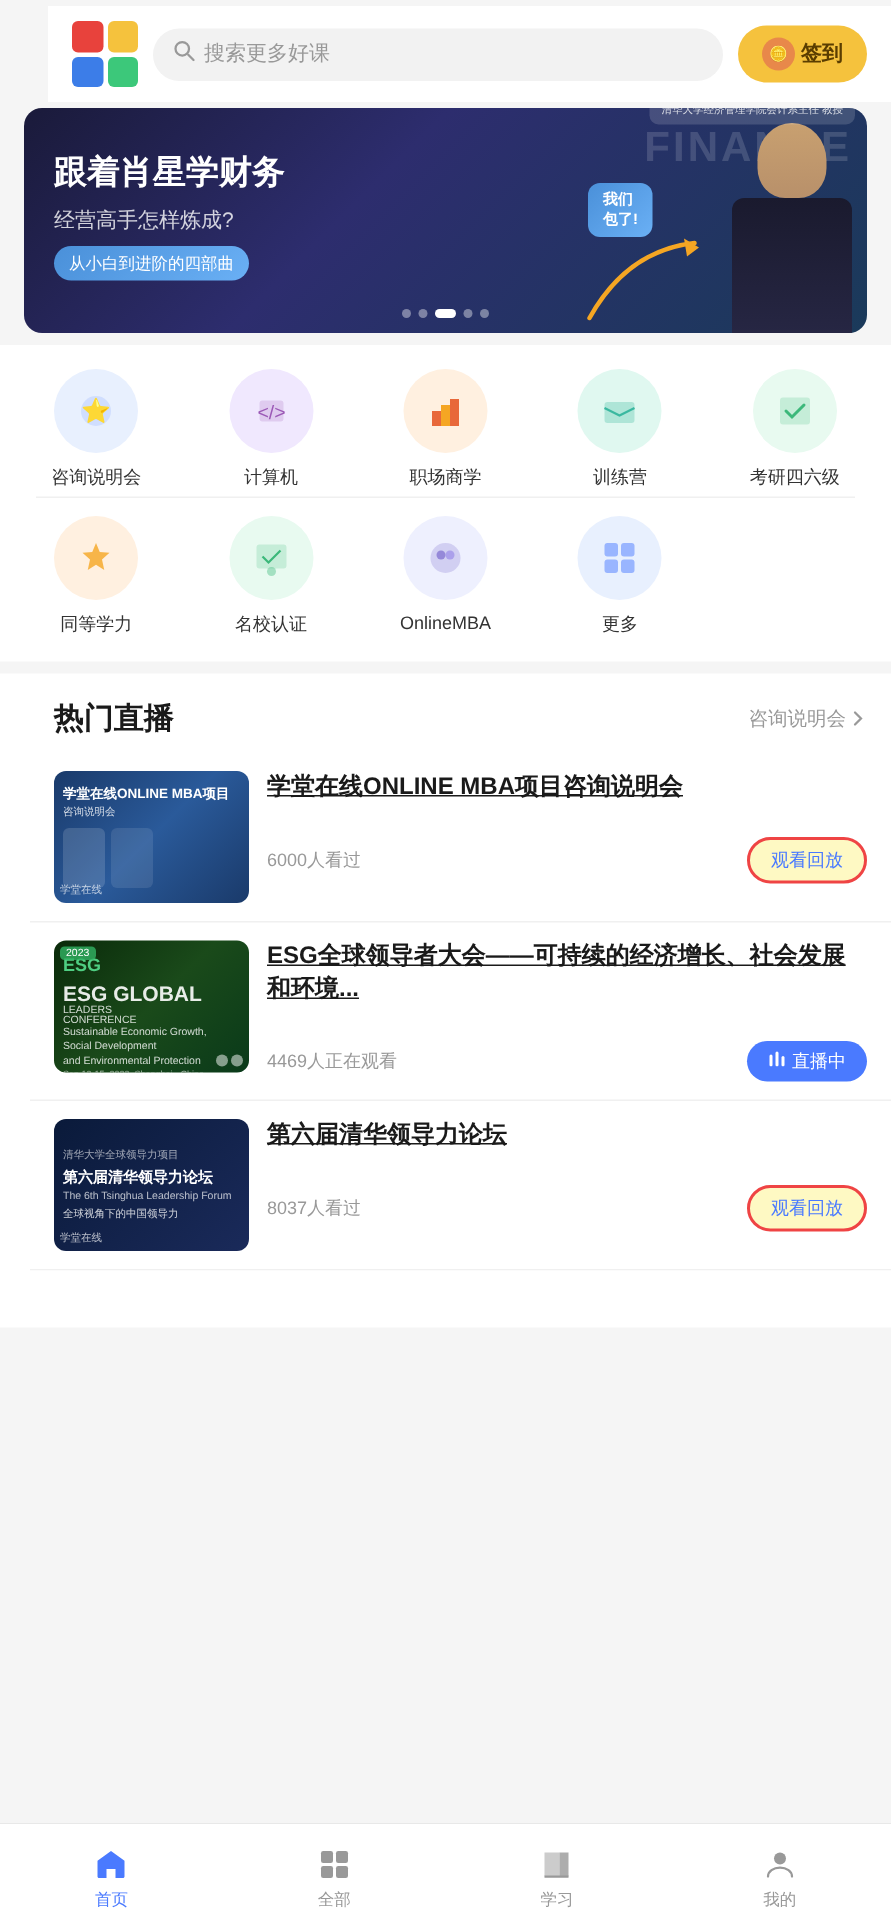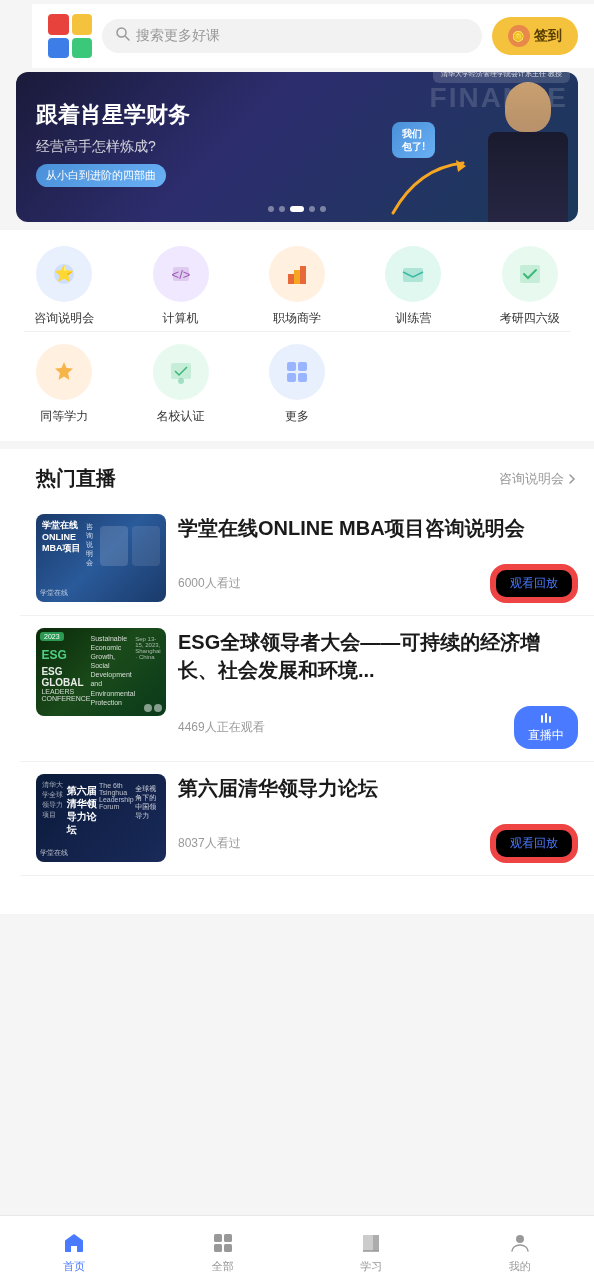--- a/index.html
+++ b/index.html
@@ -239,21 +239,21 @@
     .thumb-2 {
       background: linear-gradient(135deg, #0a2a0a 0%, #1a4a1a 50%, #0a3a1a 100%);
     }
     .thumb-3 {
       background: linear-gradient(135deg, #0a1a3a 0%, #1a2a5a 100%);
     }
     .thumb-text {
       position: absolute;
       top: 0; left: 0; right: 0; bottom: 0;
       display: flex;
-      flex-direction: row;
+      flex-direction: column;
       justify-content: center;
       padding: 6px;
     }
     .thumb-label {
       color: white;
       font-size: 9px;
       font-weight: 700;
       line-height: 1.3;
     }
     .thumb-subtitle {
@@ -267,54 +267,54 @@
       bottom: 4px;
       left: 4px;
       font-size: 7px;
       color: rgba(255,255,255,0.7);
     }
     .live-info {
       flex: 1;
       min-width: 0;
     }
     .live-title {
-      font-size: 20px;
+      font-size: 16px;
       font-weight: 600;
       color: #1a1a1a;
       line-height: 1.4;
       margin-bottom: 22px;
+      text-decoration: underline;
     }
     .live-meta {
       display: flex;
       align-items: center;
       justify-content: space-between;
     }
     .live-viewers {
       font-size: 12px;
       color: #999;
     }
     .live-btn {
       border-radius: 16px;
       padding: 5px 14px;
       font-size: 12px;
       border: none;
       cursor: pointer;
     }
     .btn-replay {
-      background: #000000;
+      background: #fef9c3;
       color: #4a7aff;
-      border: 6px solid #ef4444;
+      border: 2px solid #ef4444;
     }
     .btn-live {
       background: #4a7aff;
       color: white;
       display: flex;
-      align-items: center;
+      align-items: flex-start;
       gap: 4px;
-      flex-direction: column;
     }
     @keyframes pulse {
       0%, 100% { opacity: 1; }
       50% { opacity: 0.4; }
     }
 
     
     .category-divider {
       height: 1px;
       background: #f0f0f0;
@@ -366,21 +366,21 @@
       top: 4px;
       left: 4px;
       background: rgba(50,180,100,0.8);
       color: white;
       font-size: 7px;
       padding: 1px 4px;
       border-radius: 3px;
     }
     .esg-en {
       color: rgba(255,255,255,0.9);
-      font-size: 10px;
+      font-size: 14px;
       font-weight: 800;
       margin-top: 4px;
     }
     .esg-conf {
       color: rgba(255,255,255,0.8);
       font-size: 7px;
       line-height: 1.3;
     }
     .esg-date {
       color: rgba(255,255,255,0.6);
@@ -536,20 +536,30 @@
       </div>
       <div class="category-item">
         <div class="category-icon-wrap icon-green-light">
           <svg width="28" height="28" viewBox="0 0 28 28">
             <rect x="4" y="5" width="20" height="16" rx="2" fill="#3cb87a" opacity="0.2"></rect>
             <path d="M8 13 L12 17 L20 9" stroke="#3cb87a" stroke-width="1.5" fill="none"></path>
             <circle cx="14" cy="23" r="3" fill="#3cb87a" opacity="0.4"></circle>
           </svg>
         </div>
         <span class="category-label">名校认证</span>
+      </div>
+      <div class="category-item">
+        <div class="category-icon-wrap icon-indigo-light">
+          <svg width="28" height="28" viewBox="0 0 28 28">
+            <circle cx="14" cy="14" r="10" fill="#7c6bcf" opacity="0.25"></circle>
+            <circle cx="11" cy="12" r="3" fill="#7c6bcf" opacity="0.7"></circle>
+            <circle cx="17" cy="12" r="3" fill="#9b8be8" opacity="0.7"></circle>
+          </svg>
+        </div>
+        <span class="category-label">OnlineMBA</span>
       </div>
       <div class="category-item">
         <div class="category-icon-wrap icon-blue-light">
           <svg width="28" height="28" viewBox="0 0 28 28">
             <rect x="4" y="4" width="9" height="9" rx="2" fill="#4a7aff" opacity="0.5"></rect>
             <rect x="15" y="4" width="9" height="9" rx="2" fill="#4a7aff" opacity="0.5"></rect>
             <rect x="4" y="15" width="9" height="9" rx="2" fill="#4a7aff" opacity="0.5"></rect>
             <rect x="15" y="15" width="9" height="9" rx="2" fill="#4a7aff" opacity="0.5"></rect>
           </svg>
         </div>

